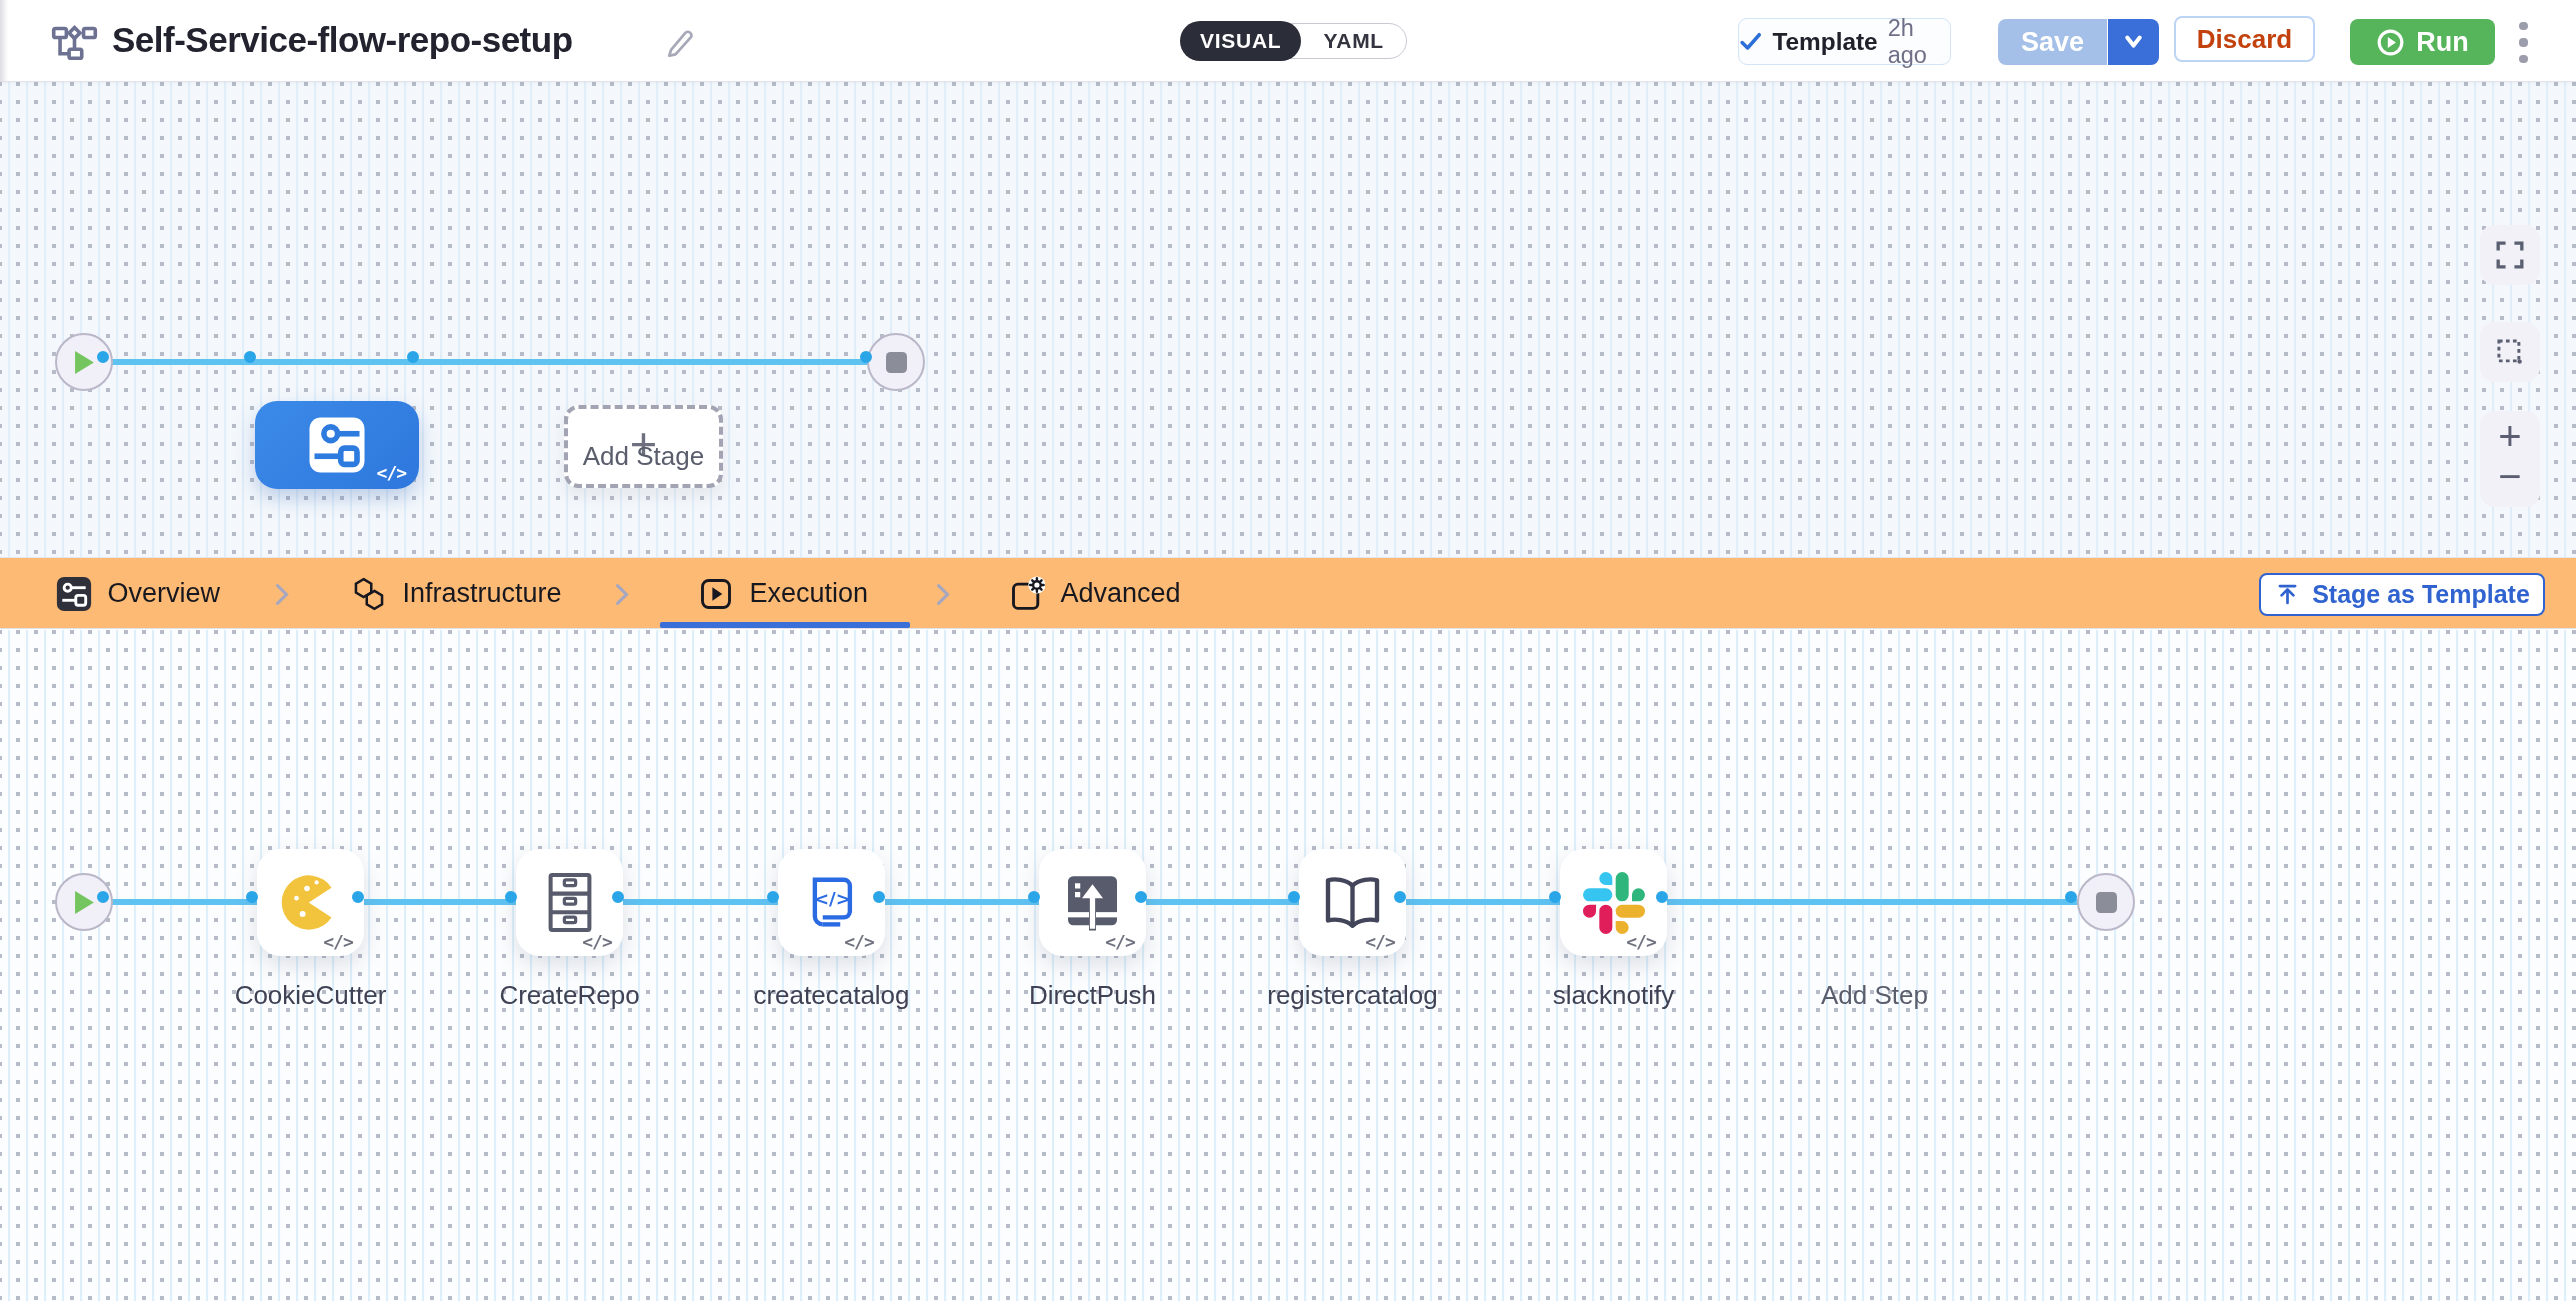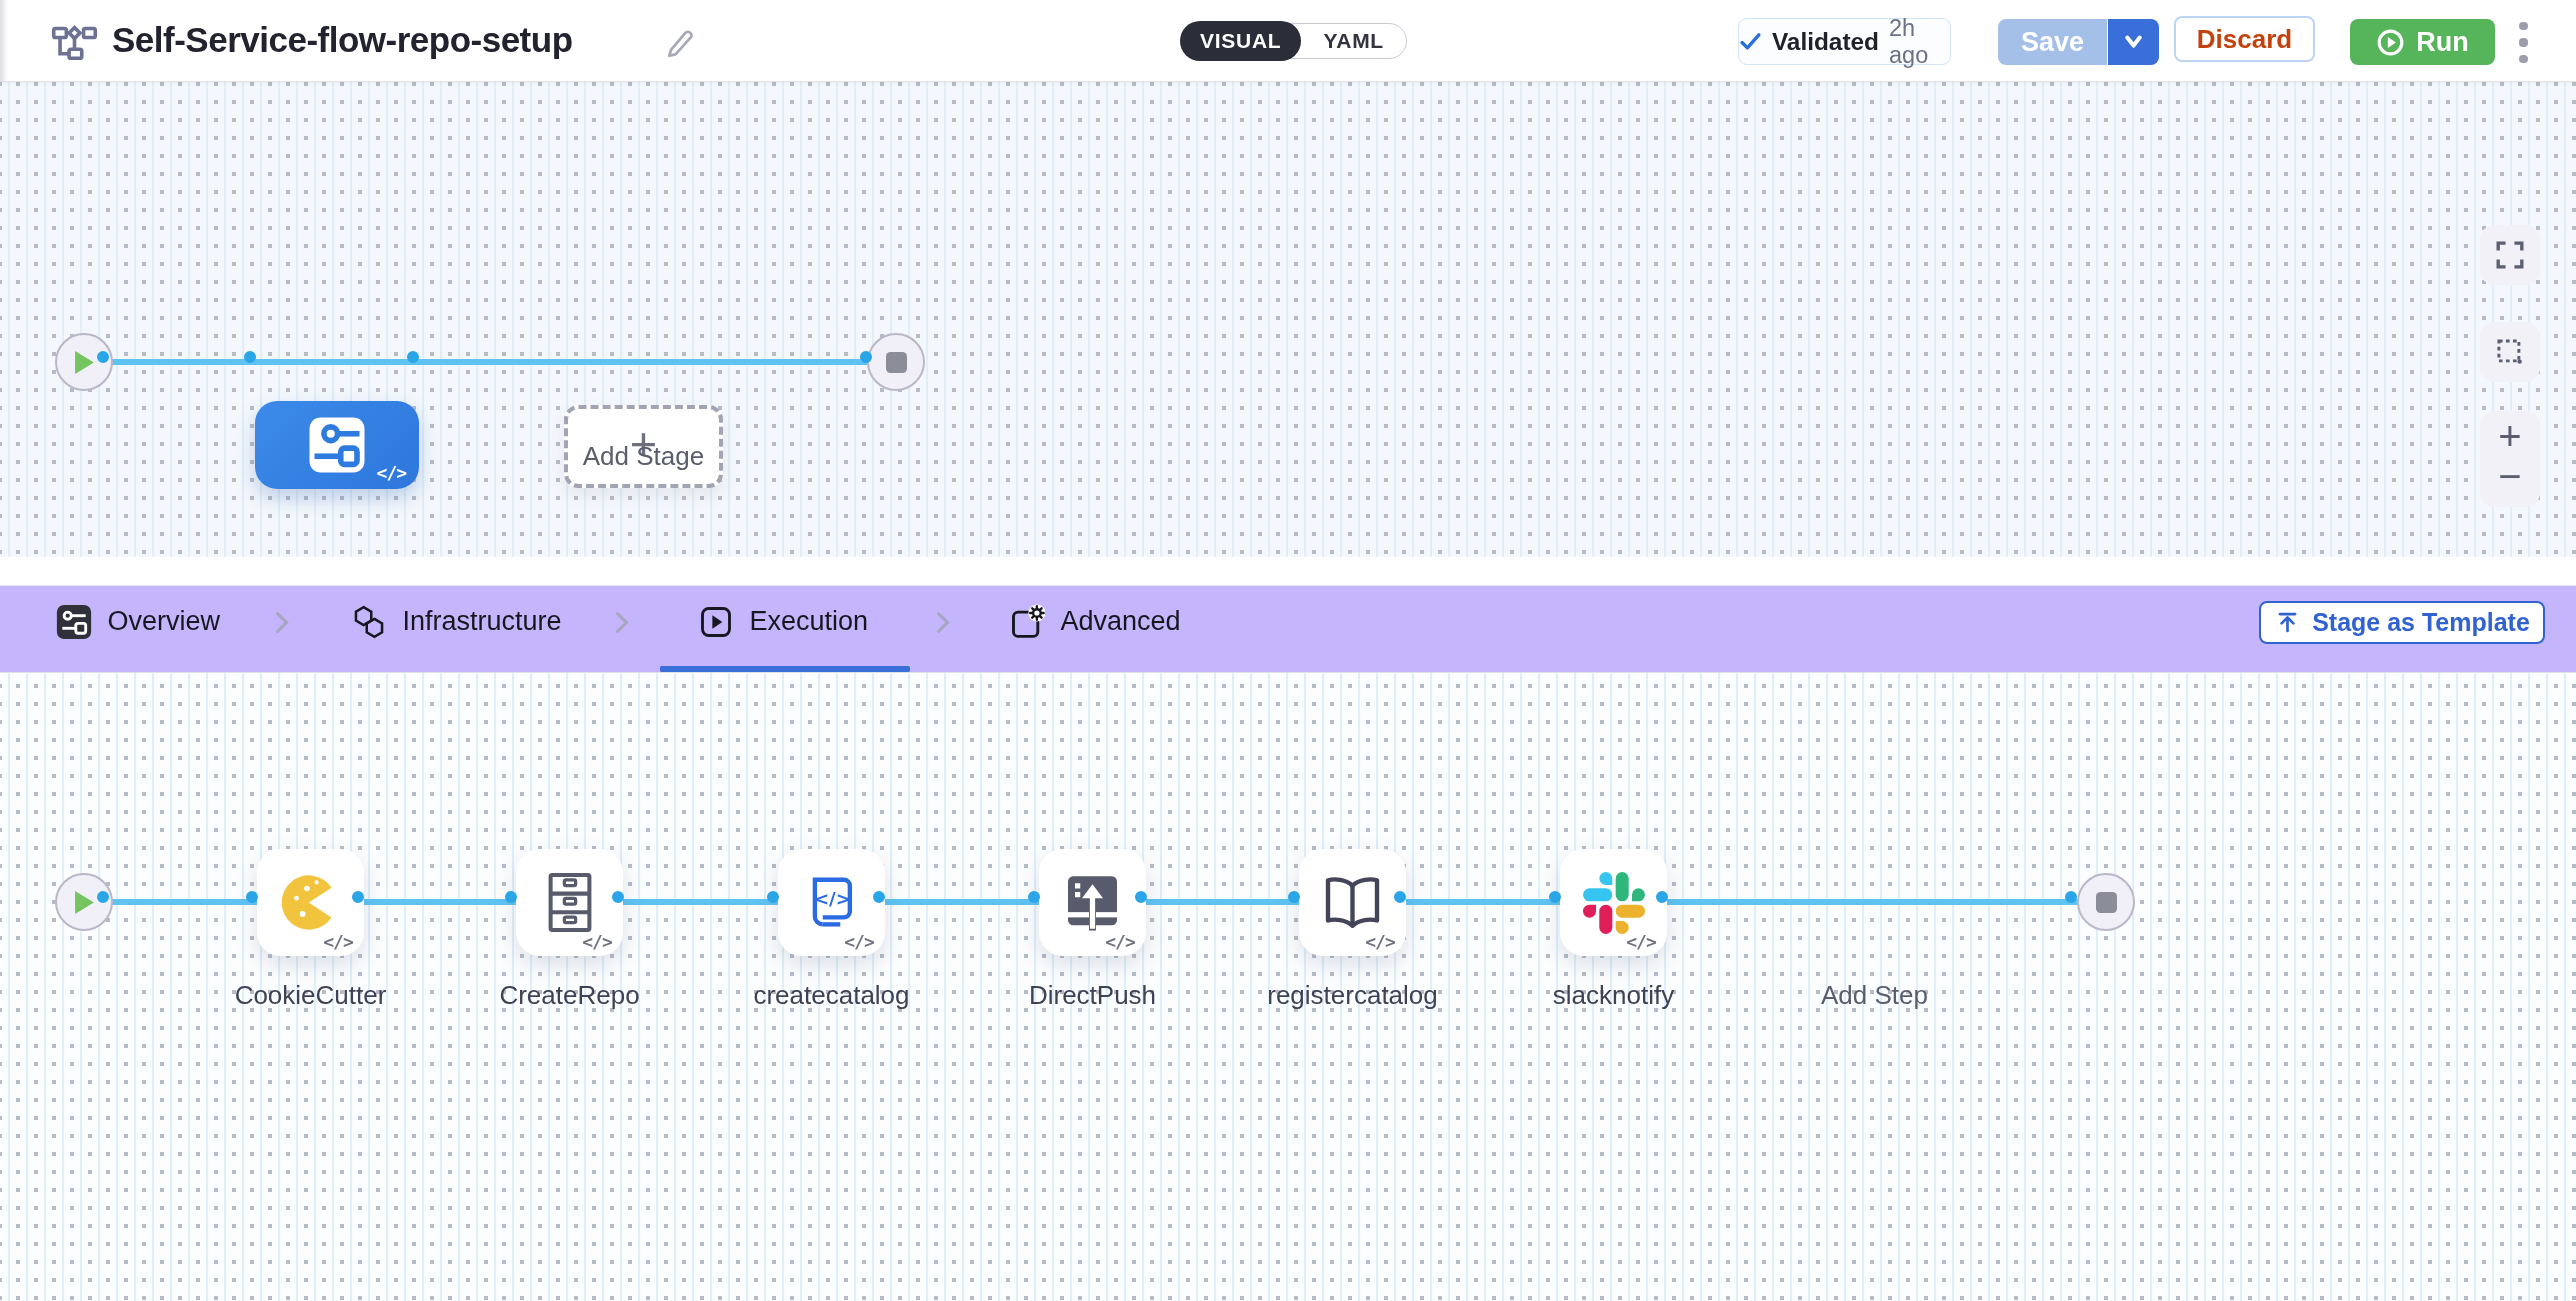--- a/index.html
+++ b/index.html
@@ -82,22 +82,22 @@
 
   
   .zoom-ctl { position:absolute; left:2480px; width:60px; background:#f2f1f7; border-radius:14.5px;
               display:flex; align-items:center; justify-content:center; cursor:pointer; z-index:6; }
   .zc-full { top:143px; height:60px; }
   .zc-marquee { top:240px; height:60px; }
   .zc-pill { top:329px; height:96px; flex-direction:column; justify-content:space-between; padding:5.4px 0 11px; }
   .zc-pill span { font-size:40px; color:#5a5e70; line-height:1; }
 
   
-  .tabstrip { position:absolute; left:0; top:557px; width:2576px; height:88px; background:#c4b5fd;
-              border-top:0.9px solid #e5e6ec; border-bottom:0.9px solid #dfe0e8; z-index:10;margin-top:28px; }
+  .tabstrip { position:absolute; left:0; top:557px; width:2576px; height:72px; background:#fdba74;
+              border-top:0.9px solid #e5e6ec; border-bottom:0.9px solid #dfe0e8; z-index:10; }
   .tab { position:absolute; top:0; height:71px; display:flex; align-items:center; gap:15.4px; cursor:pointer; }
   .tab-label { font-size:27px; color:#17181f; font-weight:500; }
   .tab-chev { position:absolute; top:23.5px; }
   .tab-underline { position:absolute; left:660px; bottom:0; width:250px; height:6.3px; background:#3a6fd9; border-radius:1.8px; }
   .save-template-btn { position:absolute; left:2259px; top:14.5px; width:286px; height:43px; background:#fff;
                        border:2.7px solid #3063cf; border-radius:8.1px; color:#3063cf; font-size:25px; font-weight:700;
                        display:flex; align-items:center; justify-content:center; gap:11px; cursor:pointer; }
 </style>
 </head>
 <body>
@@ -124,21 +124,21 @@
 
   <div class="mode-toggle">
     <div class="toggle-seg toggle-visual">VISUAL</div>
     <div class="toggle-seg toggle-yaml">YAML</div>
   </div>
 
   <div class="validated-badge">
     <svg width="27" height="23.5" viewBox="0 0 30 26" fill="none" stroke="#2d6fd9" stroke-width="4.5" stroke-linecap="round" stroke-linejoin="round">
       <polyline points="4,14 11,21 26,4"></polyline>
     </svg>
-    <span class="validated-label">Validated</span>
+    <span class="validated-label">Template</span>
     <span class="validated-time">2h ago</span>
   </div>
 
   <button class="save-btn">Save</button>
   <div class="save-caret">
     <svg width="25" height="20" viewBox="0 0 28 22" fill="none" stroke="#fff" stroke-width="4.5" stroke-linecap="round" stroke-linejoin="round">
       <polyline points="7,6 14,15 21,6"></polyline>
     </svg>
   </div>
   <button class="discard-btn">Discard</button>

